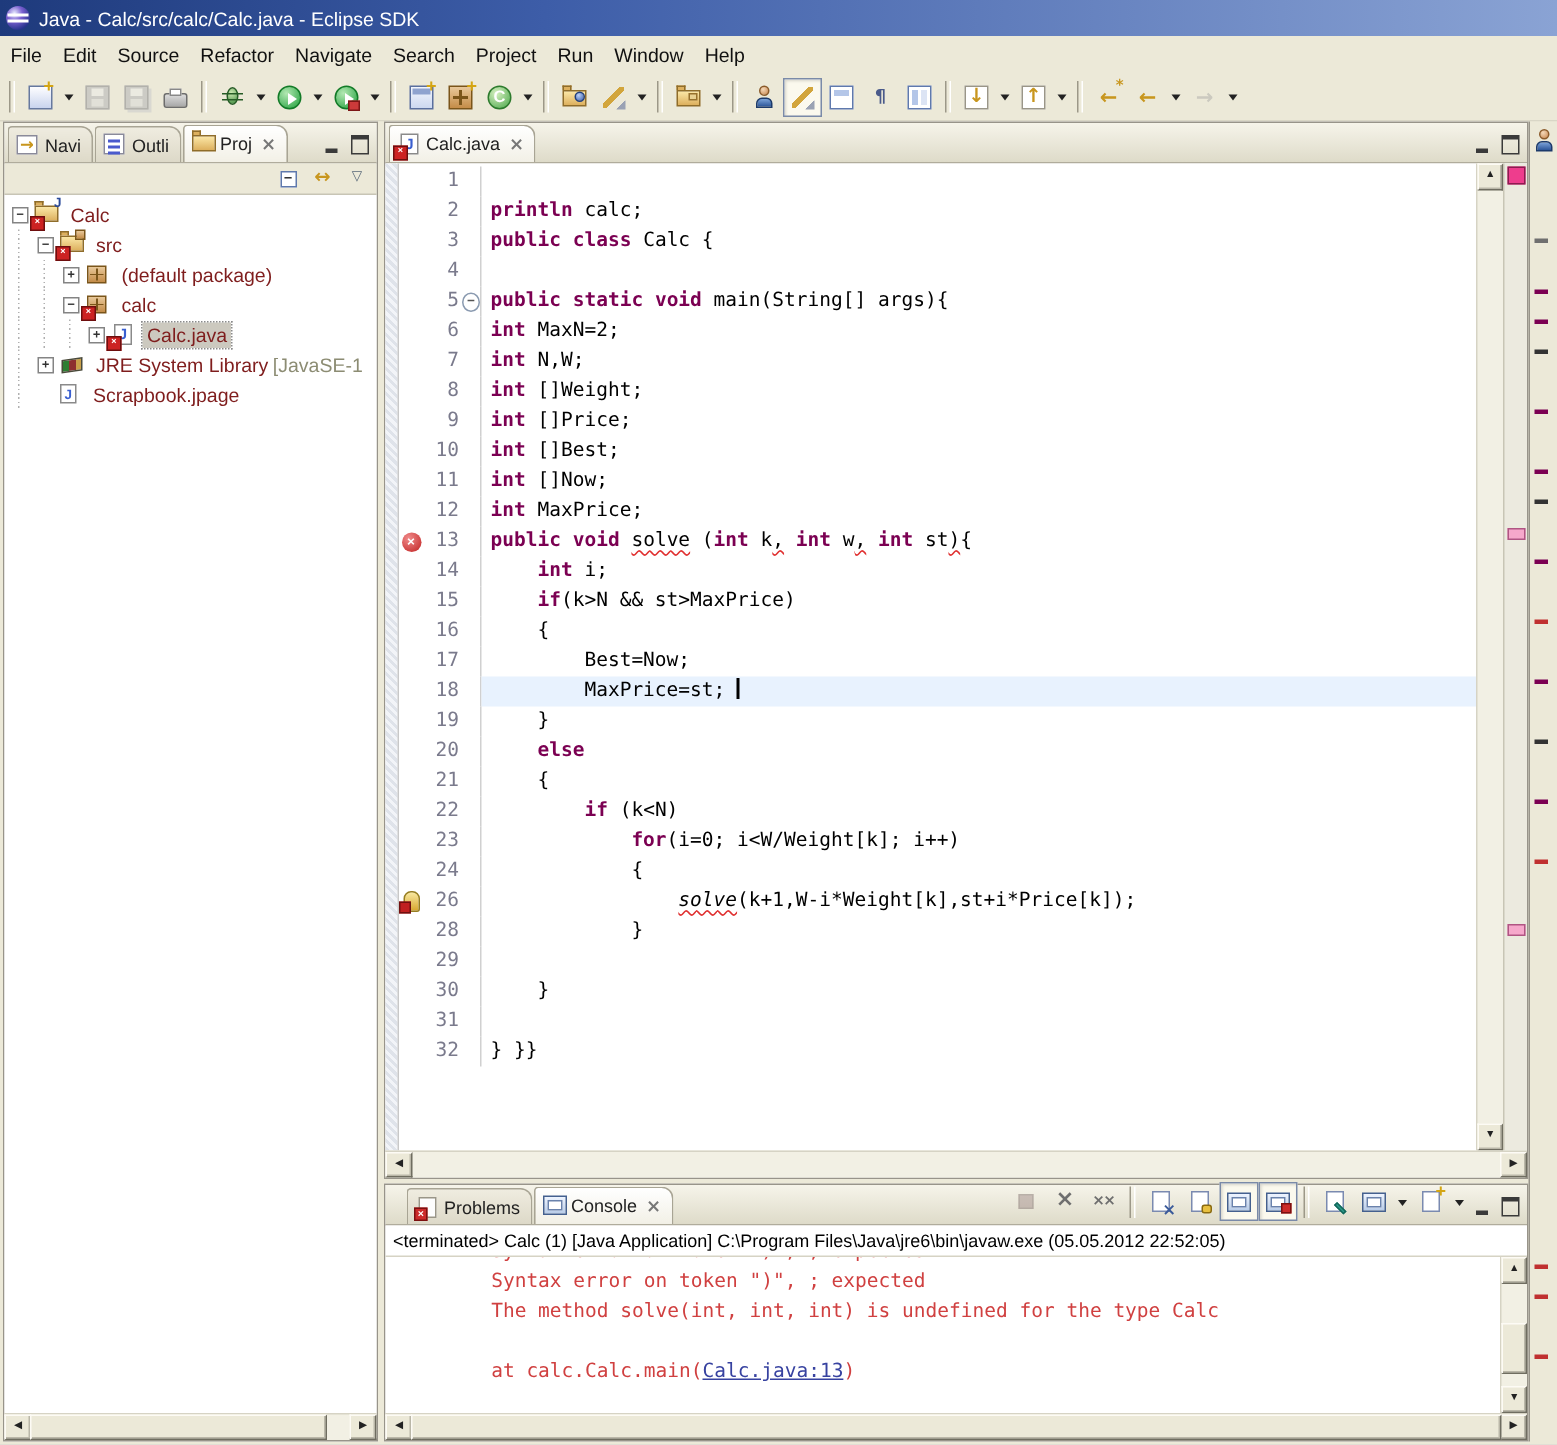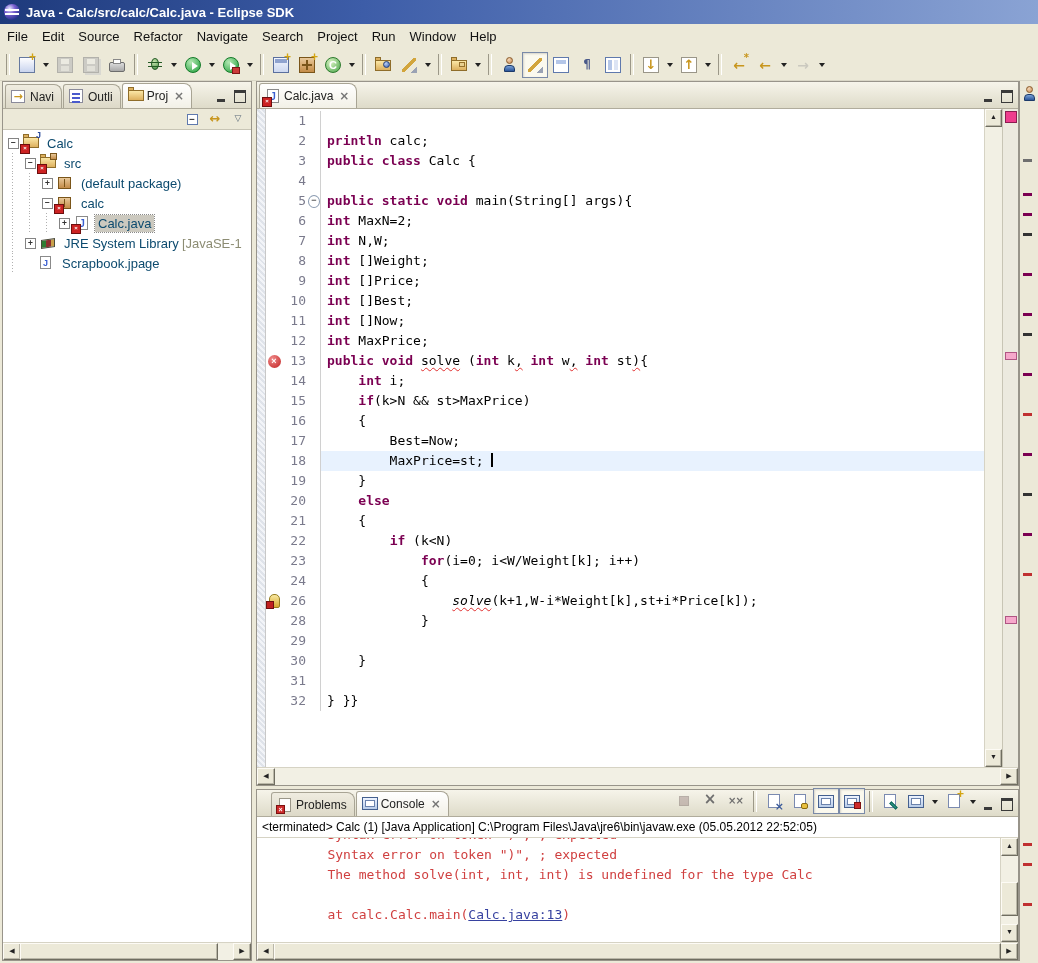--- a/index.html
+++ b/index.html
@@ -2,21 +2,21 @@
 <html><head>
 <meta charset="utf-8">
 <style>
   html,body{margin:0;padding:0;background:#d4d0c8;font-family:"Liberation Sans",sans-serif;}
   .win{width:1038px;height:963px;background:#ece9d8;position:relative;overflow:hidden;}
 
   
   .titlebar{height:24px;background:linear-gradient(to right,#1e3a7c,#3d5da8 35%,#8aa3d4);display:flex;align-items:center;gap:6px;padding-left:4px;}
   .winic{width:16px;height:16px;border-radius:50%;background:radial-gradient(circle at 35% 30%,#e8ecff,#7a5fd0 35%,#26338c 75%);position:relative;overflow:hidden;flex:none;}
   .winic::before{content:"";position:absolute;left:1px;right:1px;top:5px;height:2px;background:#fff;box-shadow:0 4px 0 #fff;}
-  .title{color:#fff;font-weight:bold;font-size:13px;white-space:nowrap;}
+  .title{color:#fff;font-weight:normal;font-size:13px;white-space:nowrap;}
   .menubar{height:25px;display:flex;align-items:center;background:#ece9d8;font-size:13px;color:#111;}
   .mitem{padding:3px 7px;}
   .toolbar{height:31px;display:flex;align-items:center;background:#ece9d8;padding:0 2px;border-bottom:1px solid #d9d6c6;}
   .tbtn{width:24px;height:24px;display:inline-flex;align-items:center;justify-content:center;border:1px solid transparent;flex:none;}
   .tbtn.small{width:20px;height:18px;}
   .tbtn.pressed{border:1px solid #7a8aa8;background:#fbf9ee;box-shadow:inset 1px 1px 2px rgba(0,0,0,.15);}
   .tbtn.disabled{opacity:.4;filter:grayscale(70%);}
   .ddbtn{width:12px;height:24px;display:inline-flex;align-items:center;justify-content:center;flex:none;}
   .dd{width:0;height:0;border:3px solid transparent;border-top:4px solid #222;margin-top:4px;}
   .sep{width:2px;height:21px;border-left:1px solid #9c9888;border-right:1px solid #fff;margin:0 4px;flex:none;}
@@ -118,21 +118,21 @@
   .err-ov{position:absolute;left:-3px;bottom:-3px;width:8px;height:8px;background:#cc2222;border:1px solid #6e0e0e;color:#fff;font:bold 6px/7px "Liberation Sans",sans-serif;text-align:center;z-index:2;}
 
   
   .vtb{height:20px;display:flex;justify-content:flex-end;align-items:center;background:#ece9d8;border-bottom:1px solid #c8c5b5;padding-right:2px;gap:1px;}
   .tree{flex:1;background:#fff;overflow:hidden;font-size:13px;padding-top:3px;}
   .trow{display:flex;align-items:center;height:20px;white-space:nowrap;padding-left:5px;}
   .guide{width:17px;height:20px;flex:none;background:repeating-linear-gradient(to bottom,#b0b0b0 0 1px,transparent 1px 3px);background-size:1px 100%;background-position:4px 0;background-repeat:no-repeat;}
   .exp{width:9px;height:9px;border:1px solid #848484;background:#fff;color:#333;font:bold 8px/7px "DejaVu Sans Mono",monospace;text-align:center;margin-right:4px;flex:none;}
   .expspace{width:13px;flex:none;}
   .trow .ticon{margin-right:5px;}
-  .tlabel{padding:1px 3px;color:#0c4a6e;}
+  .tlabel{padding:1px 3px;color:#7f1d1d;}
   .trow.sel .tlabel{background:#ccc9bf;outline:1px dotted #8a8a8a;}
   .suffix{color:#8c8c73;}
 
   
   .editor{flex:1;display:flex;flex-direction:column;min-height:0;}
   .econtent{flex:1;display:flex;min-height:0;background:#fff;}
   .hatch{width:8px;background:repeating-linear-gradient(45deg,#dfe3ea 0 2px,#f2f4f8 2px 4px);border-right:1px solid #c8c8c8;flex:none;}
   .codewrap{flex:1;overflow:hidden;padding-top:2px;min-width:0;}
   .cl{display:flex;height:20px;line-height:20px;font-family:"DejaVu Sans Mono",monospace;font-size:13px;}
   .annot{width:16px;flex:none;display:flex;align-items:center;justify-content:center;}

